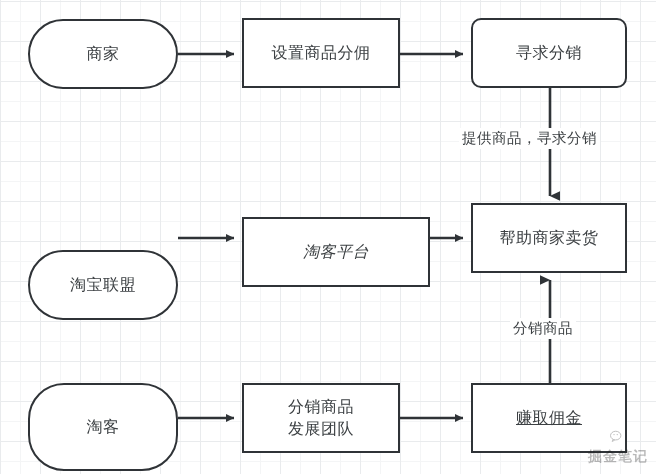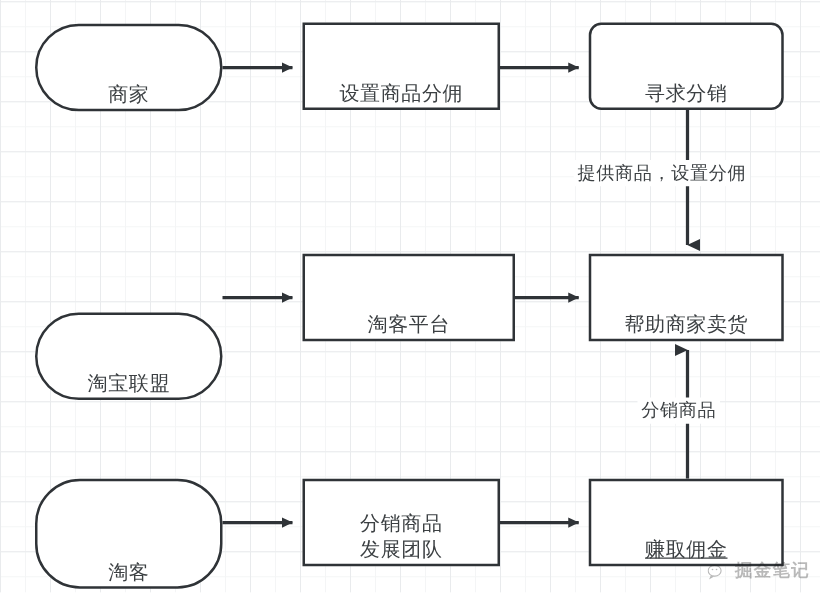--- a/index.html
+++ b/index.html
@@ -31,21 +31,21 @@
     top: 0;
     width: 656px;
     height: 474px;
   }
   .node {
     position: absolute;
     box-sizing: border-box;
     background: #ffffff;
     border: 2px solid #2f3337;
     display: flex;
-    align-items: flex-end;
+    align-items: center;
     justify-content: center;
     text-align: center;
     color: #3c4043;
     font-size: 16px;
     line-height: 1.35;
     letter-spacing: 0.5px;
     z-index: 2;
   }
   .node.stadium {
     border-radius: 36px;
@@ -67,20 +67,21 @@
   #watermark {
     position: absolute;
     right: 8px;
     bottom: 8px;
     display: flex;
     align-items: center;
     gap: 5px;
     opacity: 0.30;
     z-index: 4;
     pointer-events: none;
+    flex-direction: column;
   }
   #watermark .wm-logo {
     width: 17px;
     height: 14px;
     position: relative;
   }
   #watermark .wm-text {
     font-size: 14px;
     color: #1c1c1c;
     letter-spacing: 1px;
@@ -128,42 +129,42 @@
   </div>
 
   <div class="node" style="left:471px; top:18px; width:156px; height:70px;border-radius:10px;">
     <span class="label">寻求分销</span>
   </div>
 
   <div class="node stadium" style="left:28px; top:203px; width:150px; height:70px;margin-top:47px;">
     <span class="label">淘宝联盟</span>
   </div>
 
-  <div class="node" style="left:242px; top:203px; width:170px; height:70px;">
+  <div class="node" style="left:242px; top:217px; width:188px; height:70px;font-style:italic;">
     <span class="label">淘客平台</span>
   </div>
 
   <div class="node" style="left:471px; top:203px; width:156px; height:70px;">
     <span class="label">帮助商家卖货</span>
   </div>
 
   <div class="node stadium" style="left:28px; top:383px; width:150px; height:88px;">
     <span class="label">淘客</span>
   </div>
 
   <div class="node" style="left:242px; top:383px; width:158px; height:70px;">
     <span class="label">分销商品
 发展团队</span>
   </div>
 
   <div class="node" style="left:471px; top:383px; width:156px; height:70px;text-decoration:underline;">
     <span class="label">赚取佣金</span>
   </div>
 
-  <div class="edge-label" style="left:459px; top:128px;">提供商品，设置分佣</div>
+  <div class="edge-label" style="left:459px; top:128px;">提供商品，寻求分销</div>
 
   <div class="edge-label" style="left:510px; top:318px;">分销商品</div>
 
   <div id="watermark">
     <span class="wm-logo">
       <svg viewBox="0 0 24 20" width="17" height="14" xmlns="http://www.w3.org/2000/svg">
         <ellipse cx="8" cy="8" rx="7.4" ry="6.2" fill="none" stroke="#1c1c1c" stroke-width="1.3"></ellipse>
         <path d="M4.5 13.2 L3 16.4 L6.6 14.4" fill="none" stroke="#1c1c1c" stroke-width="1.3"></path>
         <circle cx="5.6" cy="6.6" r="0.95" fill="#1c1c1c"></circle>
         <circle cx="10.2" cy="6.6" r="0.95" fill="#1c1c1c"></circle>

